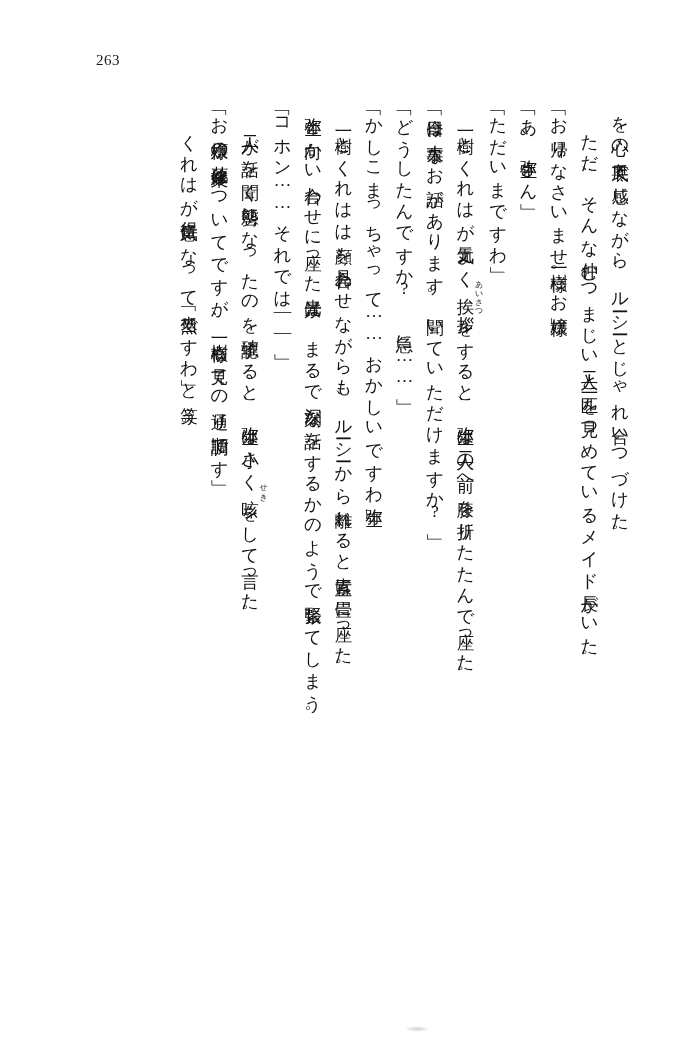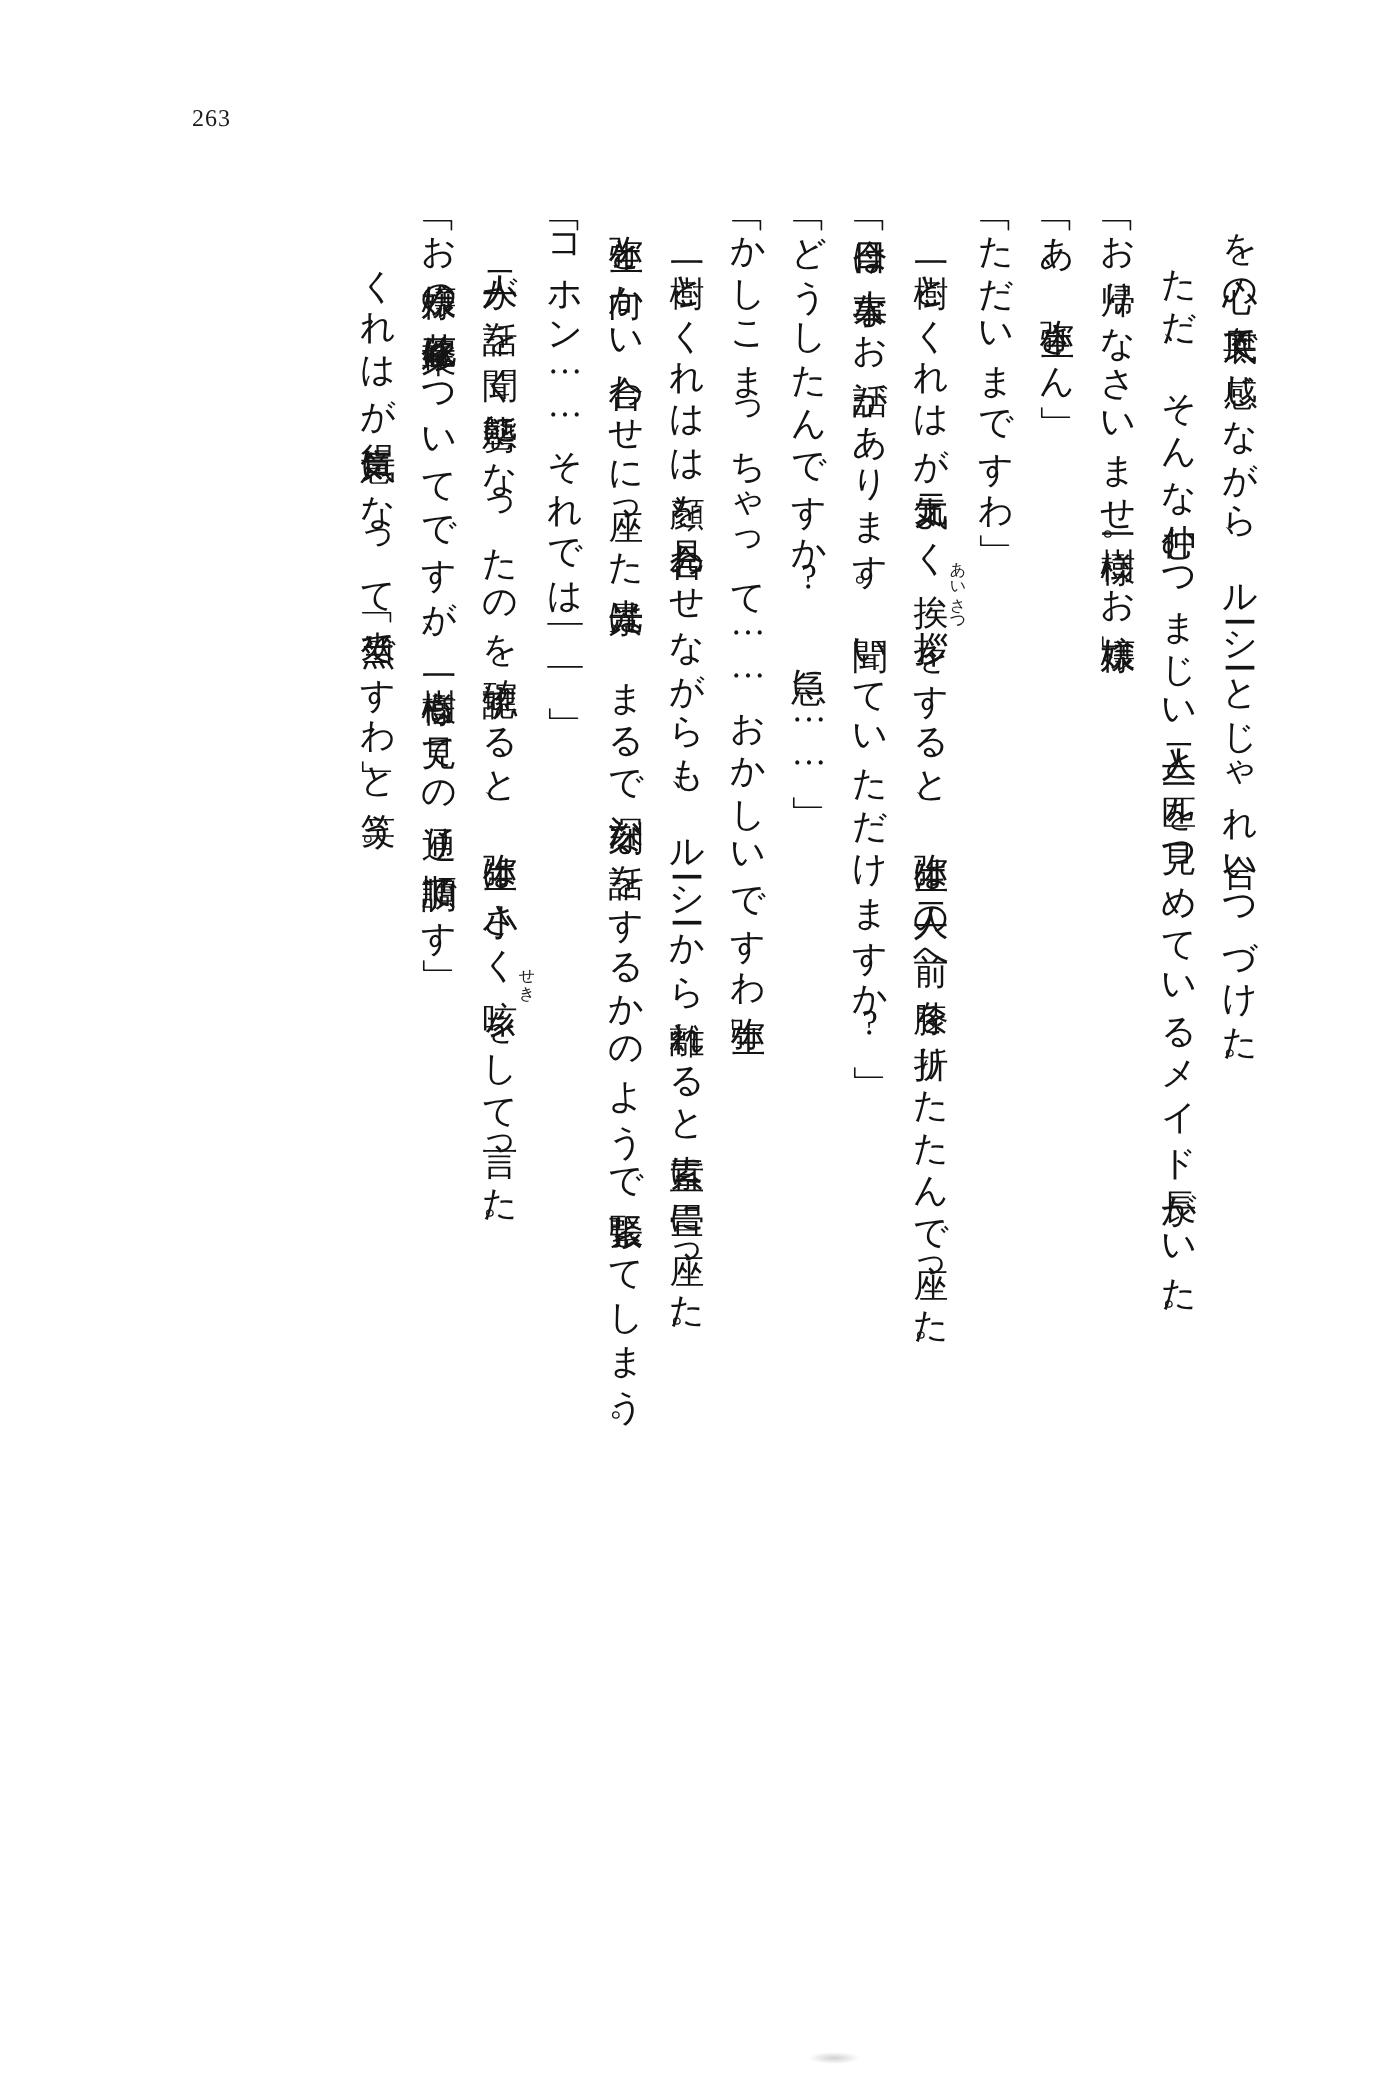--- a/index.html
+++ b/index.html
@@ -15,21 +15,21 @@
     position: relative;
     width: 697px;
     height: 1050px;
     background: #ffffff;
     overflow: hidden;
   }
   .page-number {
     position: absolute;
     top: 52px;
     left: 96px;
-    font-size: 12px;
+    font-size: 15px;
     letter-spacing: 0.5px;
     color: #1a1a1a;
     font-family: "Liberation Serif", "DejaVu Serif", serif;
   }
   .body-text {
     position: absolute;
     top: 104px;
     right: 62px;
     height: 860px;
     width: 560px;

